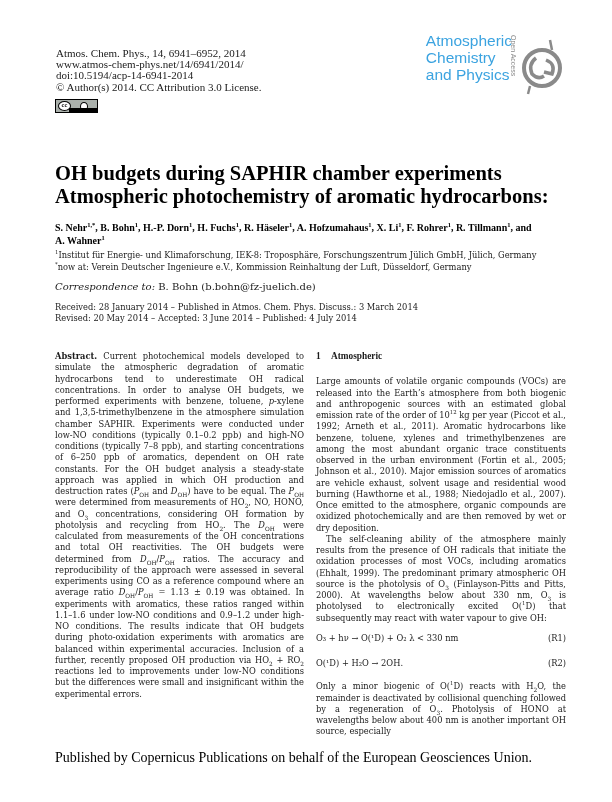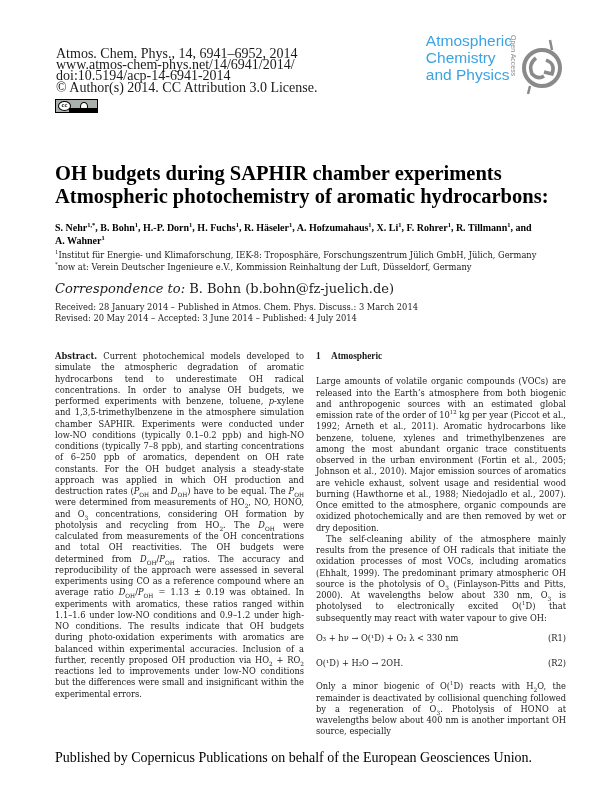--- a/index.html
+++ b/index.html
@@ -1,21 +1,21 @@
 <!DOCTYPE html>
 <html><head>
 <meta charset="utf-8">
 <style>
   html, body { margin:0; padding:0; background:#ffffff; }
   body { width:612px; height:802px; position:relative; overflow:hidden;
          font-family:"DejaVu Serif", "Liberation Serif", serif; color:#1a1a1a; }
   .serif { font-family:"Liberation Serif", serif; }
   .abs { position:absolute; }
 
-  #journal-meta { left:56px; top:48px; font-size:14px; line-height:11.2px; }
+  #journal-meta { left:56px; top:48px; font-size:11px; line-height:11.2px; }
   #journal-meta div { white-space:nowrap; }
   #cc-badge { left:55px; top:99px; width:43px; height:14px; background:#aab0ab; border:1px solid #000;
               box-sizing:border-box; display:flex; align-items:center; }
   #cc-badge .cc { width:13px; height:10px; margin-left:2px; border-radius:50%; border:1.5px solid #000;
                   background:#fff; box-sizing:border-box; font-size:5px; font-weight:bold; text-align:center; line-height:7px;
                   font-family:"DejaVu Sans", sans-serif;}
   #cc-badge .by { width:8px; height:9px; margin-left:9px; border-radius:50%; border:1.3px solid #000; background:#fff; box-sizing:border-box;}
   #cc-badge .blk { position:absolute; right:0; bottom:0; width:28px; height:4px; background:#000; }
 
   #logo-text { right:100px; top:32px; text-align:left; color:#3ba3e0;
@@ -25,21 +25,21 @@
                white-space:nowrap; font-family:"Liberation Sans", sans-serif; font-size:7px; color:#888; }
   #egu-logo { left:518px; top:36px; width:48px; height:62px; }
 
   #title { left:55px; top:162px; width:520px; font-family:"Liberation Serif", serif; font-weight:bold;
            font-size:20.5px; line-height:23px; color:#000; }
   #authors { left:55px; top:221px; width:520px; font-family:"Liberation Serif", serif; font-weight:bold;
              font-size:10px; line-height:13px; color:#000; }
   sup { font-size:65%; line-height:0; vertical-align:super; }
   sub { font-size:70%; line-height:0; vertical-align:sub; }
   #affil { left:55px; top:250px; font-size:8.3px; line-height:11.5px; white-space:nowrap; }
-  #corresp { left:55px; top:281px; font-size:13px; }
+  #corresp { left:55px; top:281px; font-size:10px; }
   #dates { left:55px; top:302px; font-size:8.3px; line-height:11px; white-space:nowrap; }
 
   .col { font-size:8.3px; line-height:11.25px; text-align:justify; }
   .col p { margin:0; }
   #abstract { left:55px; top:351px; width:249px; }
   #intro { left:316px; top:351px; width:250px; }
   .sec-head { font-family:"Liberation Serif", serif; font-weight:bold; font-size:9.3px; margin-bottom:14px; }
   .sec-head .num { display:inline-block; width:15px; }
   .indent { text-indent:10px; }
   .eq { display:flex; justify-content:space-between; margin:9px 0; }

